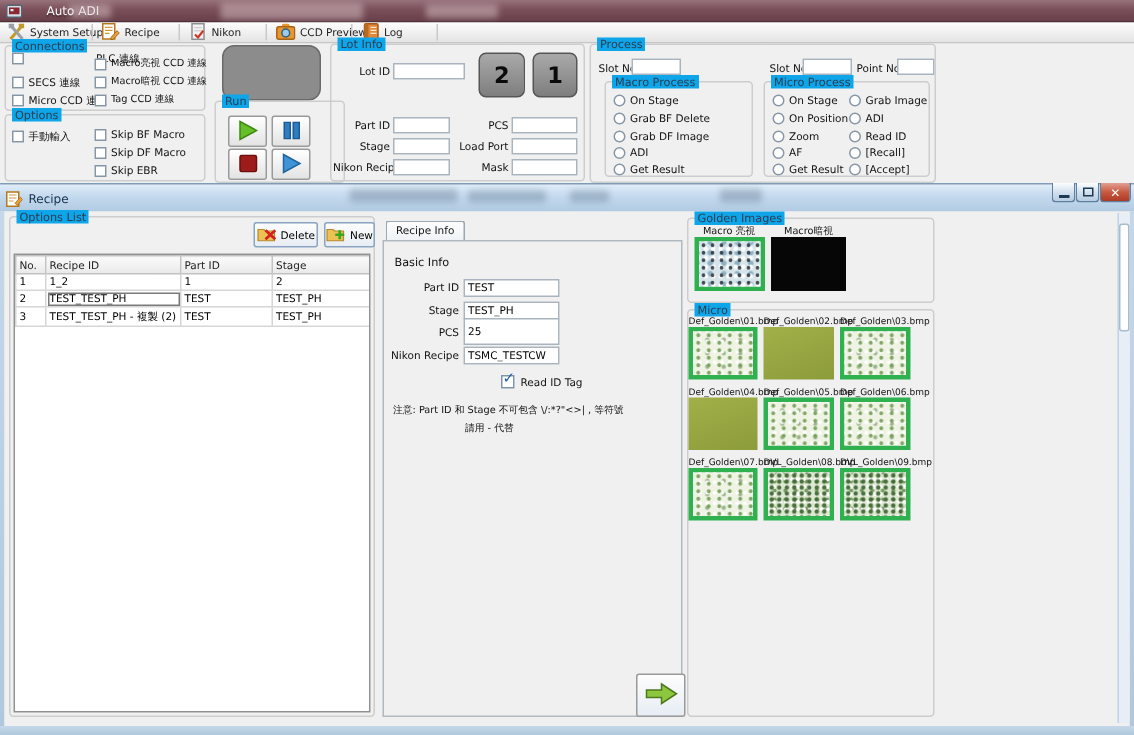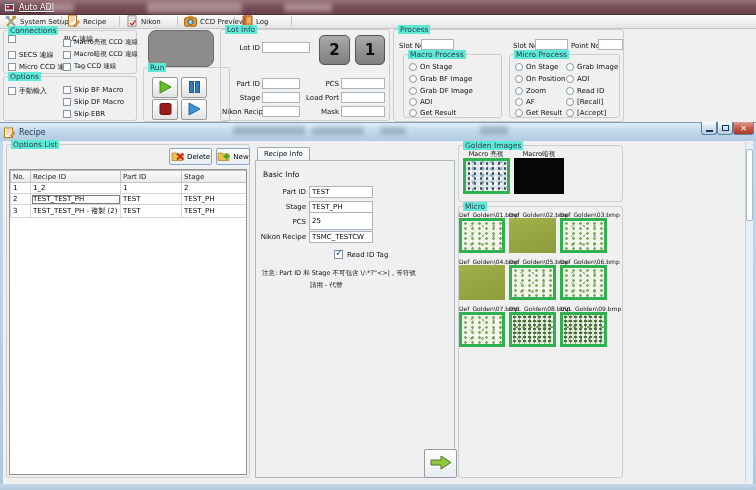--- a/index.html
+++ b/index.html
@@ -3,34 +3,34 @@
 <meta charset="utf-8">
 <style>
   *{margin:0;padding:0;box-sizing:border-box;}
   html,body{width:756px;height:490px;}
   body{position:relative;font-family:"DejaVu Sans","Liberation Sans",sans-serif;font-size:8px;
        background:#f0f0f0;overflow:hidden;color:#000;}
   
   .m-titlebar{position:absolute;left:0;top:0;width:756px;height:15px;
        background:linear-gradient(#97727b 0%,#7b505a 45%,#68404a 100%);
        display:flex;align-items:center;border-bottom:1px solid #4e3036;}
-  .m-title{color:#fff;font-size:8px;margin-left:4px;text-shadow:0 1px 1px rgba(0,0,0,.4);white-space:nowrap;text-decoration:underline;}
+  .m-title{color:#fff;font-size:8px;margin-left:16px;text-shadow:0 1px 1px rgba(0,0,0,.4);white-space:nowrap;}
   .app-ico{display:inline-flex;margin-left:4px;}
   .blurp{position:absolute;filter:blur(2px);border-radius:2px;}
   .blurp.m{background:rgba(218,196,200,.5);}
   .blurp.r{background:rgba(96,118,142,.38);}
   .toolbar{position:absolute;left:0;top:15px;width:756px;height:14px;
        background:linear-gradient(#fdfdfd,#e4e4e4);border-bottom:1px solid #c6c6c6;}
   .tbi{position:absolute;top:0;height:13px;display:flex;align-items:center;gap:3px;padding:0 2px;cursor:default;}
   .tblbl{font-size:7px;color:#222;white-space:nowrap;}
   .tbsep{position:absolute;top:1px;width:1px;height:11px;background:#c9c9c9;}
   .m-client{position:absolute;left:0;top:29px;width:756px;height:93px;background:#f0f0f0;}
   
   .group{position:absolute;border:1px solid #cdcdcd;border-radius:3px;}
-  .gtitle{position:absolute;font-size:7.5px;color:#2b3d52;background:#5eead4;padding:0 2px;white-space:nowrap;line-height:9px;}
+  .gtitle{position:absolute;font-size:7.5px;color:#2b3d52;background:#0ea5e9;padding:0 2px;white-space:nowrap;line-height:9px;}
   
   .chk,.rdo-row{position:absolute;display:flex;align-items:center;gap:3px;white-space:nowrap;}
   .box{width:8px;height:8px;background:#fff;border:1px solid #8696a6;flex:none;}
   .rdo{width:8px;height:8px;background:#fff;border:1px solid #8696a6;border-radius:50%;flex:none;}
   .clbl{font-size:7px;color:#111;}
   .clbl.sm{font-size:6.5px;}
   .lbl{position:absolute;font-size:7px;color:#111;white-space:nowrap;}
   .lbl.ra{text-align:right;}
   .tb{position:absolute;border:1px solid #a9b4be;background:#fff;
       font-family:"DejaVu Sans",sans-serif;font-size:7px;padding:0 2px;}
@@ -266,21 +266,21 @@
   <input class="tb" style="left: 204px; top: 9px; width: 25px; height: 11px;">
 
   <div class="group" style="left:9px;top:24px;width:99px;height:64px;">
     <span class="gtitle" style="left:4px;top:-5px;">Macro Process</span>
     <div class="rdo-row" style="left:5px;top:8px;">
         <span class="rdo"></span>
         <span class="clbl">On Stage</span>
       </div>
     <div class="rdo-row" style="left:5px;top:20px;">
         <span class="rdo"></span>
-        <span class="clbl">Grab BF Image</span>
+        <span class="clbl">Grab BF Delete</span>
       </div>
     <div class="rdo-row" style="left:5px;top:32px;">
         <span class="rdo"></span>
         <span class="clbl">Grab DF Image</span>
       </div>
     <div class="rdo-row" style="left:5px;top:43px;">
         <span class="rdo"></span>
         <span class="clbl">ADI</span>
       </div>
     <div class="rdo-row" style="left:5px;top:54px;">

